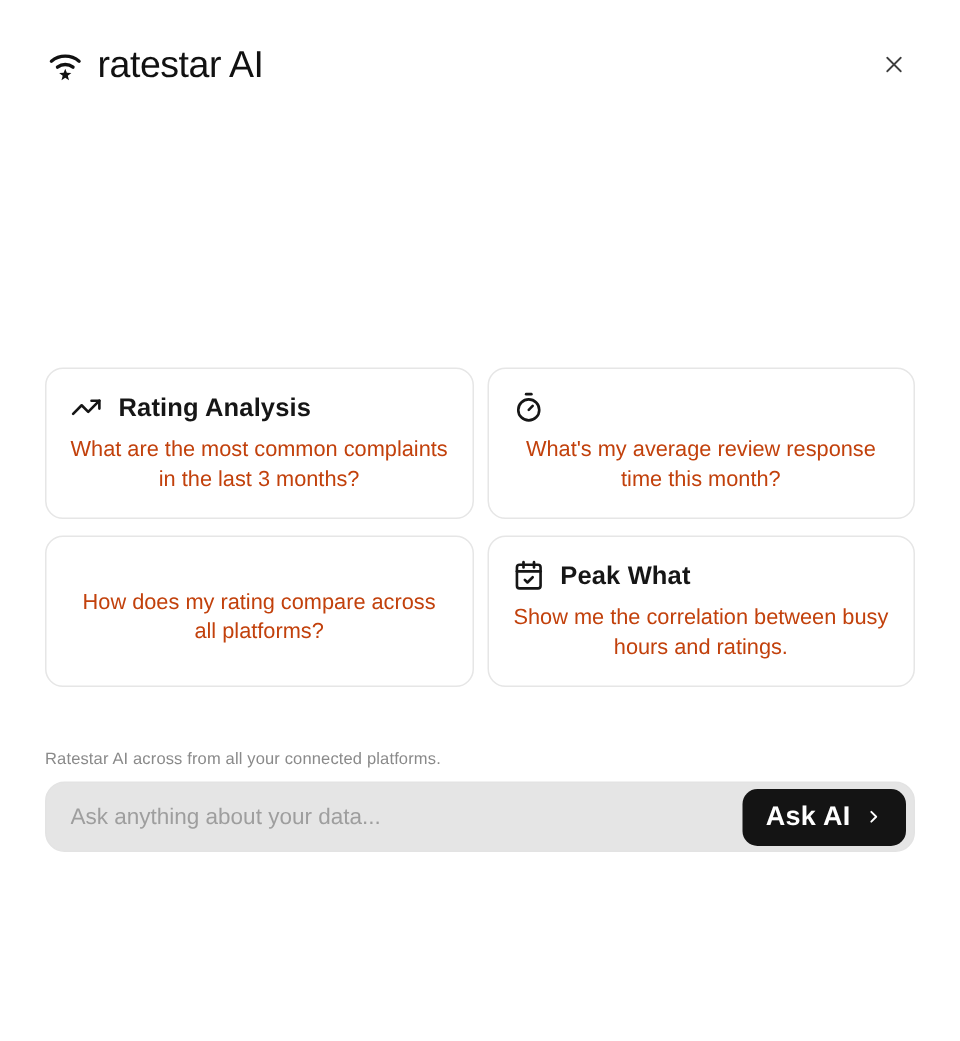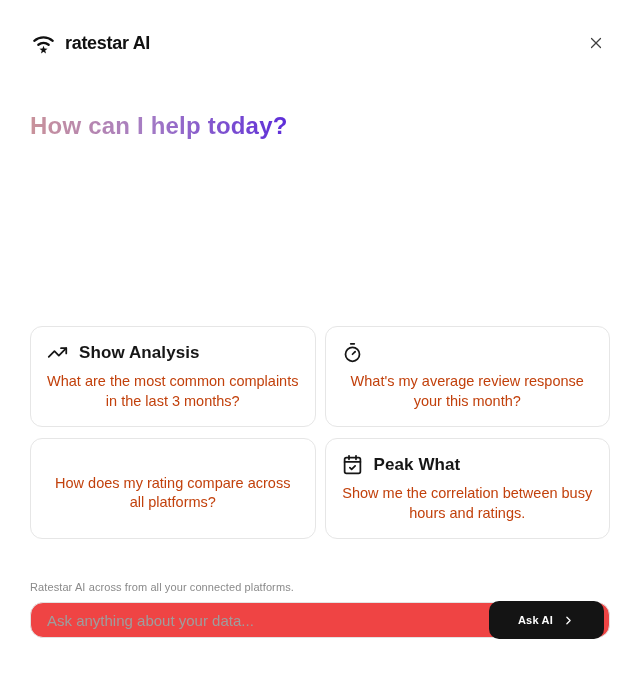--- a/index.html
+++ b/index.html
@@ -15,22 +15,22 @@
   .header {
     margin-top: 27px;
     height: 32px;
     display: flex;
     align-items: center;
     justify-content: space-between;
   }
   .brand { display: flex; align-items: center; gap: 8px; }
   .brand .logo-svg { display: block; }
   .brand-name {
-    font-size: 18px;
-    font-weight: 700;
+    font-size: 25px;
+    font-weight: 400;
     letter-spacing: -0.3px;
     color: #111111;
   }
   .close-btn {
     background: none; border: none; cursor: pointer;
     width: 28px; height: 28px;
     display: flex; align-items: center; justify-content: center;
     padding: 0;
   }
 
@@ -83,50 +83,50 @@
 
   
   .footer-note {
     margin-top: 42px;
     font-size: 11px;
     color: #8a8a8a;
     letter-spacing: 0.1px;
   }
   .input-row {
     margin-top: 9px;
-    height: 36px;
+    height: 47px;
     border: 1px solid #e3e3e3;
     border-radius: 13px;
     display: flex;
     align-items: center;
     padding: 0 5px 0 16px;
-    background: #ef4444;
+    background: #e5e5e5;
   }
   .ask-input {
     border: none; outline: none;
     flex: 1;
     font-family: inherit;
     font-size: 15px;
     color: #333333;
     background: transparent;
   }
   .ask-input::placeholder { color: #9e9e9e; opacity: 1; }
   .ask-btn {
     flex: 0 0 auto;
     background: #141414;
     color: #ffffff;
     border: none;
     border-radius: 10px;
     height: 38px;
-    padding: 0 29px;
+    padding: 0 15px;
     display: flex;
     align-items: center;
     gap: 9px;
     font-family: inherit;
-    font-size: 11px;
+    font-size: 18px;
     font-weight: 700;
     letter-spacing: 0.2px;
     cursor: pointer;
   }
   svg { display: block; }
 </style>
 </head>
 <body>
 
 <div class="page">
@@ -145,48 +145,47 @@
     <button class="close-btn">
       <span>
         <svg width="18" height="18" viewBox="0 0 24 24" fill="none" stroke="#3f3f3f" stroke-width="1.6" stroke-linecap="round">
           <line x1="6" y1="6" x2="18" y2="18"></line>
           <line x1="18" y1="6" x2="6" y2="18"></line>
         </svg>
       </span>
     </button>
   </div>
 
-  <h1 class="greeting">How can I help today?</h1>
 
   <div class="cards">
 
     <button class="card">
       <div class="card-head">
         <span class="card-icon">
           <svg width="21" height="21" viewBox="0 0 24 24" fill="none" stroke="#161616" stroke-width="2" stroke-linecap="round" stroke-linejoin="round">
             <polyline points="22 7 13.5 15.5 8.5 10.5 2 17"></polyline>
             <polyline points="16 7 22 7 22 13"></polyline>
           </svg>
         </span>
-        <span class="card-title">Show Analysis</span>
+        <span class="card-title">Rating Analysis</span>
       </div>
       <div class="card-desc">What are the most common complaints in the last 3 months?</div>
     </button>
 
     <button class="card">
       <div class="card-head">
         <span class="card-icon">
           <svg width="21" height="21" viewBox="0 0 24 24" fill="none" stroke="#161616" stroke-width="2" stroke-linecap="round" stroke-linejoin="round">
             <line x1="10" y1="2" x2="14" y2="2"></line>
             <line x1="12" y1="14" x2="15" y2="11"></line>
             <circle cx="12" cy="14" r="8"></circle>
           </svg>
         </span>
       </div>
-      <div class="card-desc">What's my average review response your this month?</div>
+      <div class="card-desc">What's my average review response time this month?</div>
     </button>
 
     <button class="card">
       <div class="card-desc">How does my rating compare across all platforms?</div>
     </button>
 
     <button class="card">
       <div class="card-head">
         <span class="card-icon">
           <svg width="21" height="21" viewBox="0 0 24 24" fill="none" stroke="#161616" stroke-width="2" stroke-linecap="round" stroke-linejoin="round">

